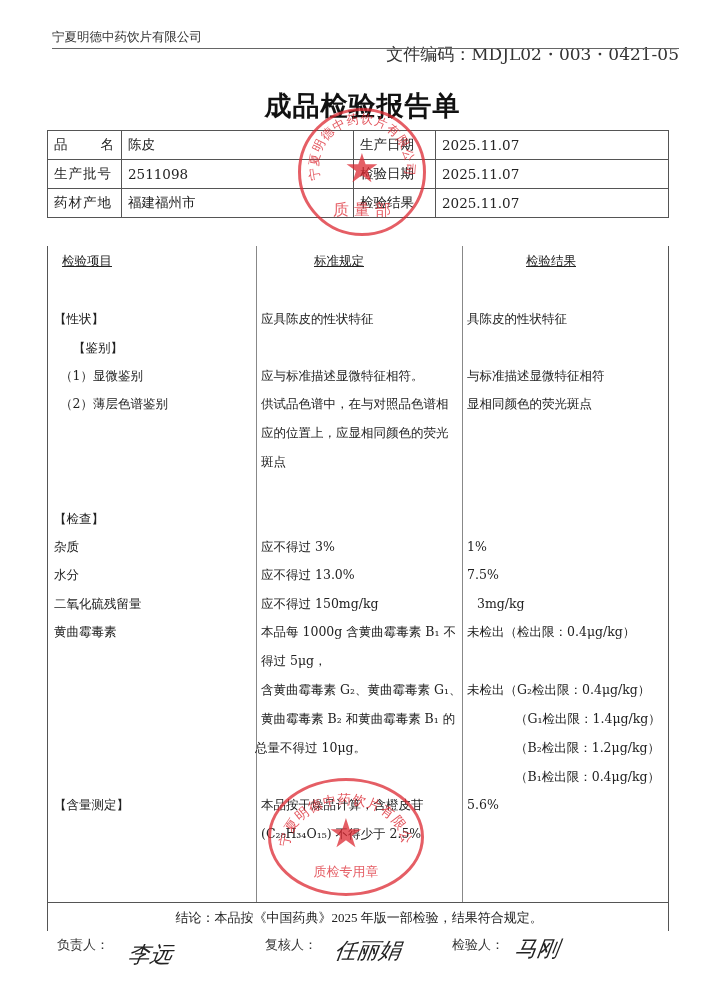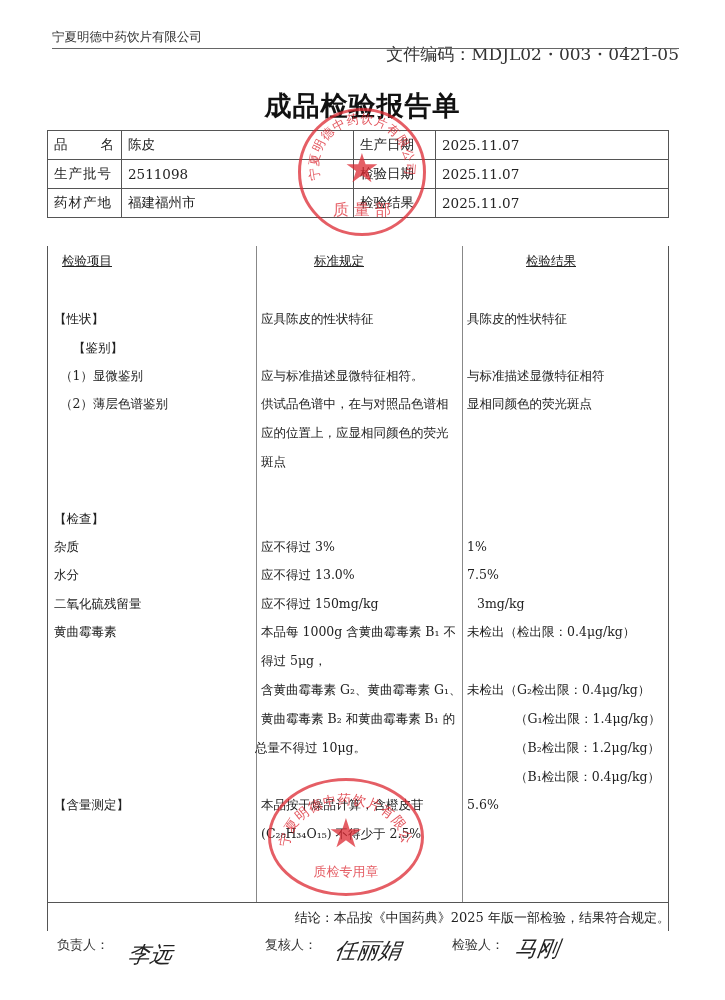--- a/index.html
+++ b/index.html
@@ -25,21 +25,21 @@
   .main { position: absolute; left: 47px; top: 246px; width: 622px; height: 657px;
           border-left: 1px solid #555; border-right: 1px solid #555; border-bottom: 1px solid #555; }
   .col-div1 { position: absolute; left: 208px; top: 0; width: 1px; height: 100%; background: #888; }
   .col-div2 { position: absolute; left: 414px; top: 0; width: 1px; height: 100%; background: #888; }
 
   .cell { position: absolute; font-size: 12.5px; line-height: 14px; white-space: nowrap; color: #222; }
   .u { text-decoration: underline; }
 
   .concl-box { position: absolute; left: 47px; top: 903px; width: 622px; height: 28px;
                border-left: 1px solid #555; border-right: 1px solid #555; }
-  .concl { position: absolute; left: 0; width: 622px; top: 6px; text-align: right; font-size: 13px; color: #222; }
+  .concl { position: absolute; left: 0; width: 622px; top: 6px; text-align: center; font-size: 13px; color: #222; font-family: Liberation Serif, serif; }
 
   .sig-lbl { position: absolute; top: 936px; font-size: 13px; color: #333; }
   .sig { position: absolute; font-family: "DejaVu Sans", sans-serif; font-size: 22px; color: #222;
          font-style: italic; transform: skewX(-8deg); }
 
   .stamp { position: absolute; border: 3px solid rgba(220, 40, 50, 0.75); border-radius: 50%;
            color: rgba(220, 40, 50, 0.75); pointer-events: none; }
   .stamp .star { position: absolute; left: 50%; top: 50%; transform: translate(-50%, -60%);
                  font-size: 40px; line-height: 1; }
   .stamp .ring { position: absolute; left: 0; top: 0; width: 100%; height: 100%; }

